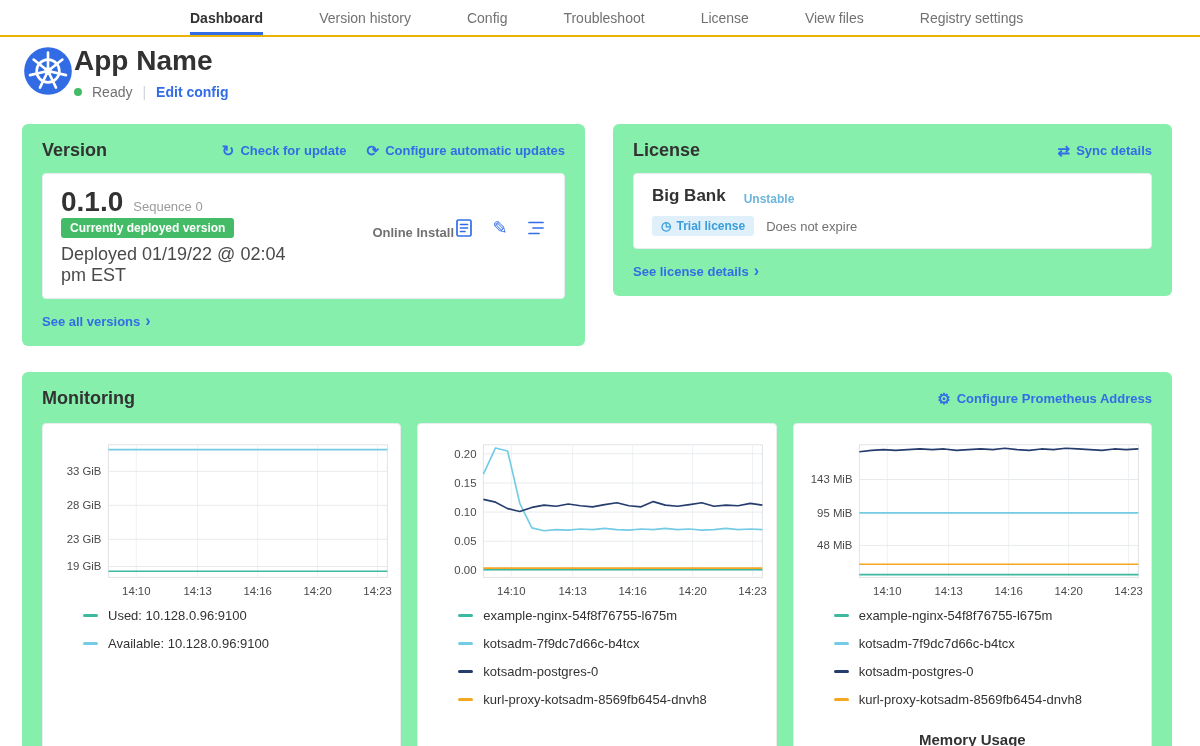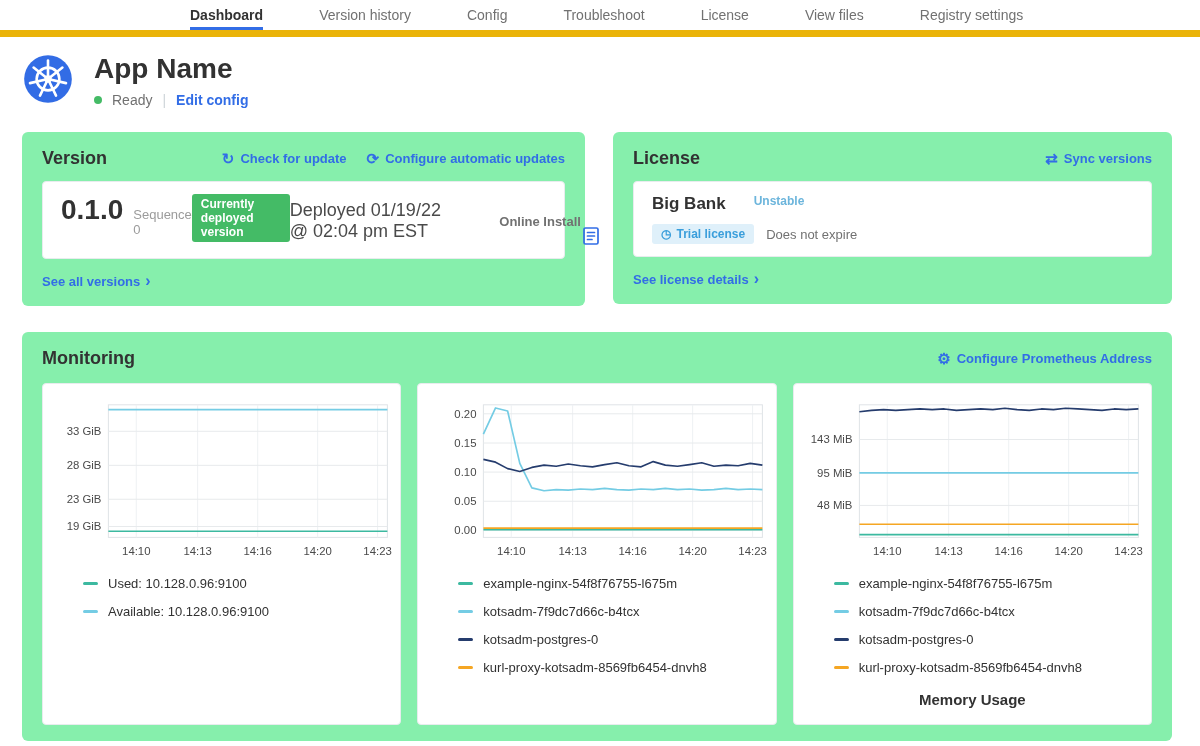--- a/index.html
+++ b/index.html
@@ -1,25 +1,25 @@
 <!DOCTYPE html>
 <html><head>
 <meta charset="utf-8">
 <style>
   *{box-sizing:border-box;margin:0;padding:0}
   html,body{width:1200px;height:746px}
   body{background:#fff;font-family:"Liberation Sans",sans-serif;color:#323232;overflow:hidden}
 
   
-  .topnav{height:37px;border-bottom:7px solid #eab308;display:flex;align-items:stretch;padding-left:190px;gap:56px;background:#fff}
+  .topnav{height:37px;border-bottom:2px solid #eab308;display:flex;align-items:stretch;padding-left:190px;gap:56px;background:#fff}
   .tab{font-size:14px;color:#717171;display:flex;align-items:center;cursor:pointer;border-bottom:3px solid transparent;padding-top:3px;white-space:nowrap}
   .tab.active{color:#323232;font-weight:700;border-bottom-color:#326de6}
 
   
-  .app-header{display:flex;margin:16px 0 0 22px;gap:20px}
+  .app-header{display:flex;margin:8px 0 0 22px;}
   .k8s-logo{width:52px;height:52px;flex:none}
   .app-title{font-size:28px;font-weight:700;line-height:1.15}
   .app-meta{display:flex;align-items:center;gap:10px;margin-top:7px;font-size:14px}
   .status-dot{width:8px;height:8px;border-radius:50%;background:#44bb66}
   .status-text{color:#717171}
   .meta-divider{color:#ced4d9}
   .link{color:#326de6;font-weight:600;cursor:pointer;font-size:14px}
 
   
   .cards-row{display:flex;align-items:flex-start;gap:28px;margin:24px 28px 0 22px}
@@ -27,47 +27,47 @@
   .card-version{width:563px}
   .card-license{flex:1}
   .card-head{display:flex;align-items:center}
   .card-title{font-size:18px;font-weight:700}
   .card-actions{margin-left:auto;display:flex;gap:20px;align-items:center}
   .action-link{display:flex;align-items:center;gap:6px;color:#326de6;font-size:13px;font-weight:600;cursor:pointer;white-space:nowrap}
   .icon-glyph{font-size:15px;line-height:1}
   .white-box{background:#fff;border:1px solid #e8ecee;border-radius:4px;margin-top:12px;padding:12px 18px}
 
   .version-box{display:flex;align-items:flex-start}
-  .version-left{display:flex;}
+  .version-left{display:flex;flex-direction:column}
   .version-number-row{display:flex;align-items:baseline;gap:10px}
   .version-number{font-size:28px;font-weight:700}
   .sequence{font-size:13px;color:#9b9b9b}
   .deployed-badge{background:#44bb66;color:#fff;font-size:12px;font-weight:600;padding:3px 9px;border-radius:3px;width:max-content}
   .deployed-at{margin-top:6px;font-size:18px;color:#4a4a4a}
-  .install-type{font-size:13px;color:#717171;font-weight:600;margin-left:58px;margin-top:20px;white-space:nowrap}
+  .install-type{font-size:13px;color:#717171;font-weight:600;margin-left:58px;margin-top:39px;white-space:nowrap}
   .version-icons{margin-left:auto;display:flex;gap:16px;margin-top:32px;color:#326de6;align-items:center}
   .v-icon{width:20px;height:20px;cursor:pointer;color:#326de6}
   .v-icon svg{width:100%;height:100%;stroke:currentColor;fill:none;stroke-width:1.7;stroke-linecap:round}
   .pen-icon{font-size:18px;line-height:20px;text-align:center}
   .see-link{display:inline-flex;align-items:center;gap:5px;margin-top:14px;color:#326de6;font-size:13px;font-weight:700;cursor:pointer}
   .chev{font-size:16px;font-weight:700;line-height:1}
 
-  .license-name-row{display:flex;align-items:flex-start;gap:28px}
+  .license-name-row{display:flex;align-items:flex-end;gap:18px}
   .customer-name{font-size:17px;font-weight:700}
   .channel-label{font-size:12px;font-weight:600;color:#6cb5dc}
   .license-meta-row{display:flex;align-items:center;gap:12px;margin-top:10px}
   .trial-badge{display:inline-flex;align-items:center;gap:5px;background:#dff0fa;color:#3a9edb;font-size:12px;font-weight:600;padding:3px 9px;border-radius:3px;cursor:default}
   .expiry{font-size:13px;color:#717171}
 
   
   .card-monitoring{margin:26px 28px 0 22px}
   .charts-row{display:flex;gap:16px;margin-top:14px}
   .chart-box{flex:1;background:#fff;border:1px solid #e8ecee;border-radius:4px;height:342px;display:flex;flex-direction:column;padding:12px 8px 14px}
   .chart-svg{width:100%;height:168px;display:block}
-  .chart-legend{margin-top:12px;padding-left:32px}
+  .chart-legend{margin-top:4px;padding-left:32px}
   .legend-row{display:flex;align-items:center;gap:10px;margin-bottom:13px;font-size:13px;color:#323232}
   .legend-swatch{width:15px;height:3px;border-radius:2px;flex:none}
   .chart-title{margin-top:auto;text-align:center;font-size:15px;font-weight:700;padding-bottom:2px}
 </style>
 </head>
 <body>
 
 <nav class="topnav">
   <div class="tab active">Dashboard</div>
   <div class="tab">Version history</div>
@@ -158,21 +158,21 @@
       <span class="chev">›</span>
     </span>
   </div>
 
   <div class="card card-license">
     <div class="card-head">
       <span class="card-title">License</span>
       <span class="card-actions">
         <span class="action-link">
           <span class="icon-glyph">⇄</span>
-          <span>Sync versions</span>
+          <span>Sync details</span>
         </span>
       </span>
     </div>
 
     <div class="white-box">
       <div class="license-name-row">
         <span class="customer-name">Big Bank</span>
         <span class="channel-label">Unstable</span>
       </div>
       <div class="license-meta-row">

